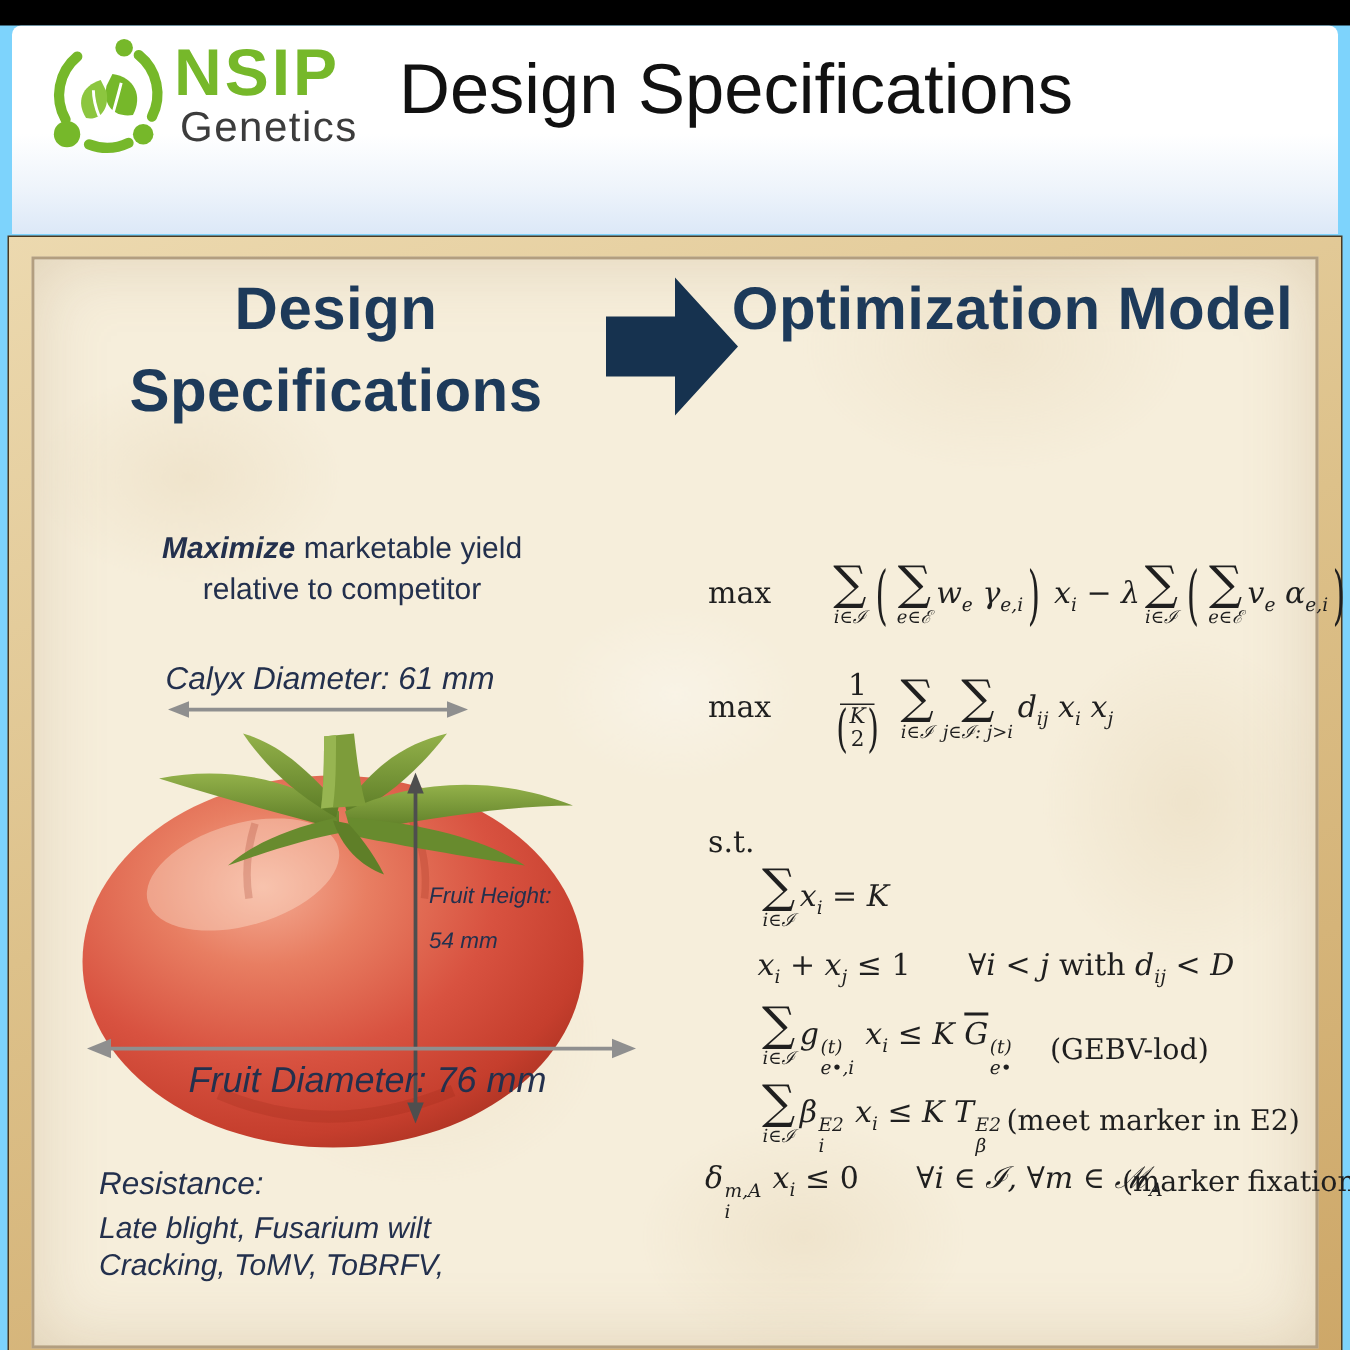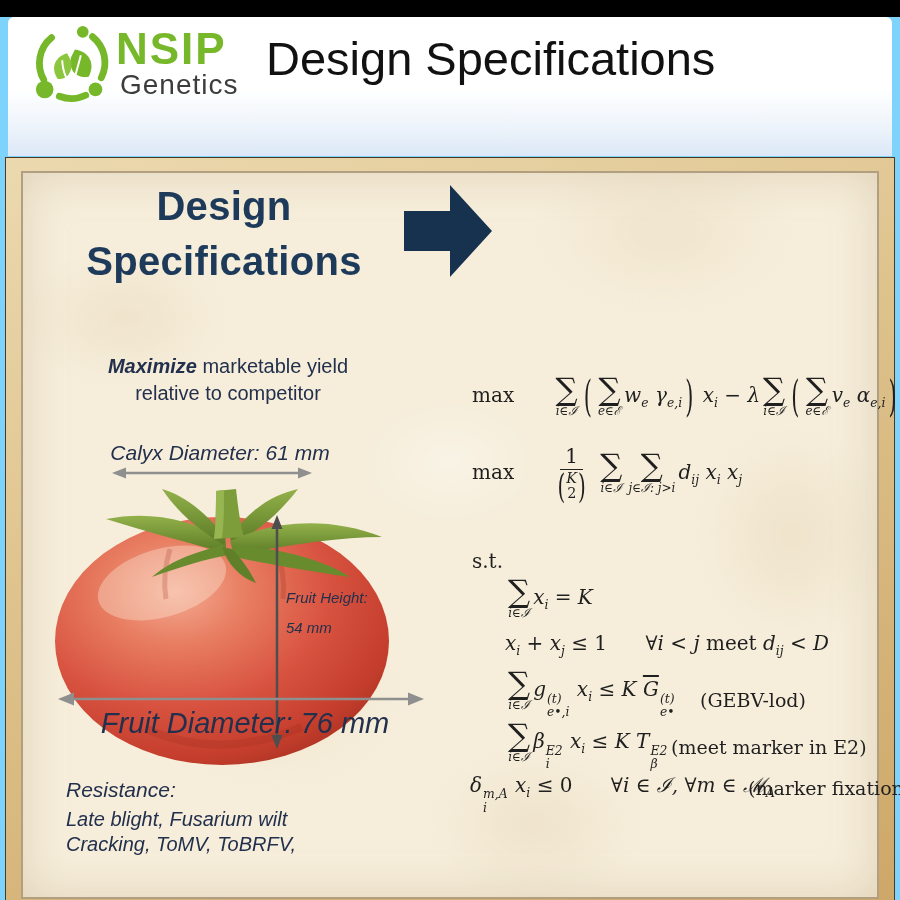--- a/index.html
+++ b/index.html
@@ -44,21 +44,21 @@
   
   .objective{position:absolute;left:32px;top:336px;width:392px;text-align:center;
              font-size:20px;color:#23304d;line-height:1.36;}
   .objective .obj-bold{font-weight:700;font-style:italic;}
 
   
   .spec{color:#23304d;font-style:italic;position:absolute;}
   .calyx-label{left:60px;top:424px;width:320px;text-align:center;font-size:21px;}
   .weight-block{left:88px;top:560px;font-size:20px;line-height:24px;font-weight:500;}
   .height-block{left:286px;top:566px;font-size:15px;line-height:30px;font-weight:500;}
-  .diameter-label{left:90px;top:690px;width:310px;text-align:center;font-size:29px;}
+  .diameter-label{left:90px;top:690px;width:310px;text-align:center;font-size:24px;}
   .resistance-block{left:66px;top:760px;font-size:20px;line-height:25px;}
   .resistance-title{font-size:21px;margin-bottom:5px;}
 
   .tomato-svg{position:absolute;left:50px;top:462px;}
   .calyx-arrow{position:absolute;left:112px;top:448px;}
   .height-arrow{position:absolute;left:268px;top:498px;}
   .diameter-arrow{position:absolute;left:58px;top:672px;}
 
   
   .math-line{position:absolute;font-family:"DejaVu Serif","Liberation Serif",serif;
@@ -116,20 +116,21 @@
   <div class="frame">
     <div class="frame-inner"></div>
   </div>
 
   <div class="flow-heading left">Design Specifications</div>
   <span class="flow-arrow">
     <svg width="88" height="104" viewBox="0 0 88 104">
       <polygon points="0,32 46,32 46,6 88,52 46,98 46,72 0,72" fill="#16324f"></polygon>
     </svg>
   </span>
+  <div class="flow-heading right">Optimization Model</div>
 
   <div class="objective">
     <span class="obj-bold">Maximize</span><span> marketable yield</span><br>
     <span>relative to competitor</span>
   </div>
 
   <div class="spec calyx-label">Calyx Diameter: 61 mm</div>
   <span class="calyx-arrow">
     <svg width="200" height="16" viewBox="0 0 200 16">
       <line x1="11" y1="8" x2="189" y2="8" stroke="#8f8f8f" stroke-width="2.5"></line>
@@ -228,21 +229,21 @@
         <span class="mund">i∈ℐ</span>
       </span><span class="msum">
         <span class="mop">∑</span>
         <span class="mund">j∈ℐ: j&gt;i</span>
       </span>d<sub>ij</sub> x<sub>i</sub> x<sub>j</sub></div>
   <div class="math-line" style="left:472px;top:532px;"><span class="mrm">s.t.</span></div>
   <div class="math-line" style="left:505px;top:560px;"><span class="msum">
         <span class="mop">∑</span>
         <span class="mund">i∈ℐ</span>
       </span>x<sub>i</sub> = K</div>
-  <div class="math-line" style="left:505px;top:614px;">x<sub>i</sub> + x<sub>j</sub> ≤ <span class="mrm">1</span><span class="mq"></span> ∀i &lt; j <span class="mrm"> meet </span> d<sub>ij</sub> &lt; D</div>
+  <div class="math-line" style="left:505px;top:614px;">x<sub>i</sub> + x<sub>j</sub> ≤ <span class="mrm">1</span><span class="mq"></span> ∀i &lt; j <span class="mrm"> with </span> d<sub>ij</sub> &lt; D</div>
   <div class="math-line" style="left:505px;top:652px;"><span class="msum">
         <span class="mop">∑</span>
         <span class="mund">i∈ℐ</span>
       </span>g<span class="mss">
         <span>(t)</span>
         <span>e•,i</span>
       </span> x<sub>i</sub>  ≤  K <span class="mbar">G</span><span class="mss">
         <span>(t)</span>
         <span>e•</span>
       </span></div>

